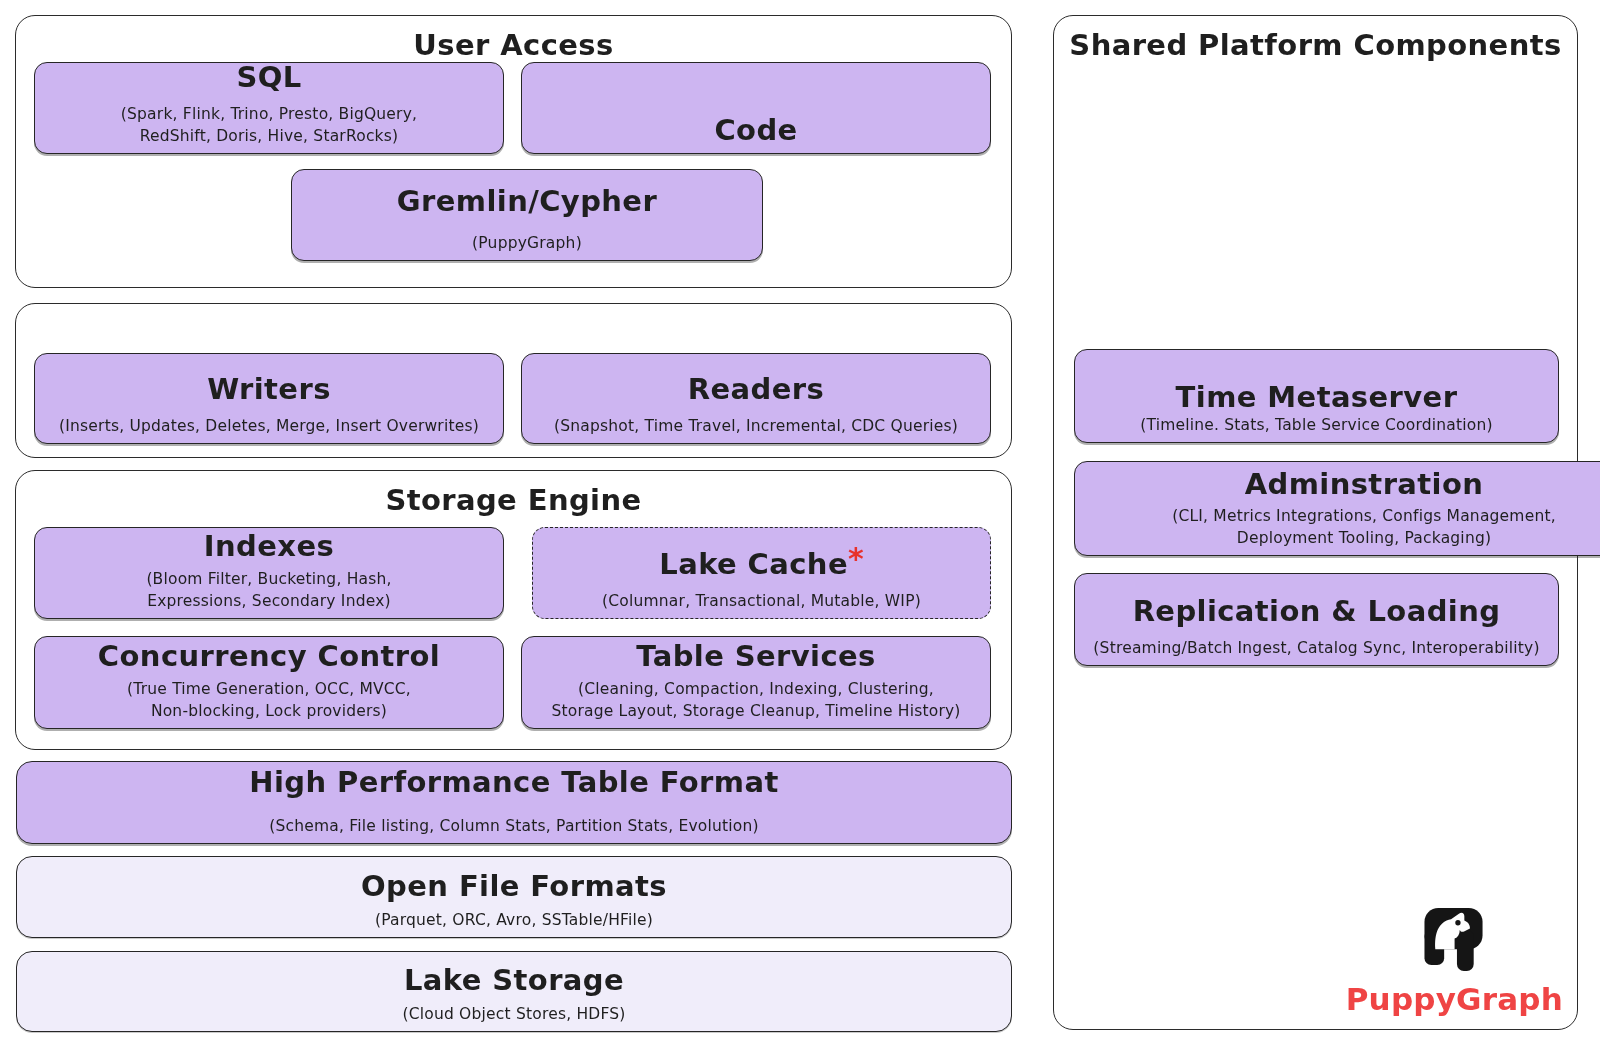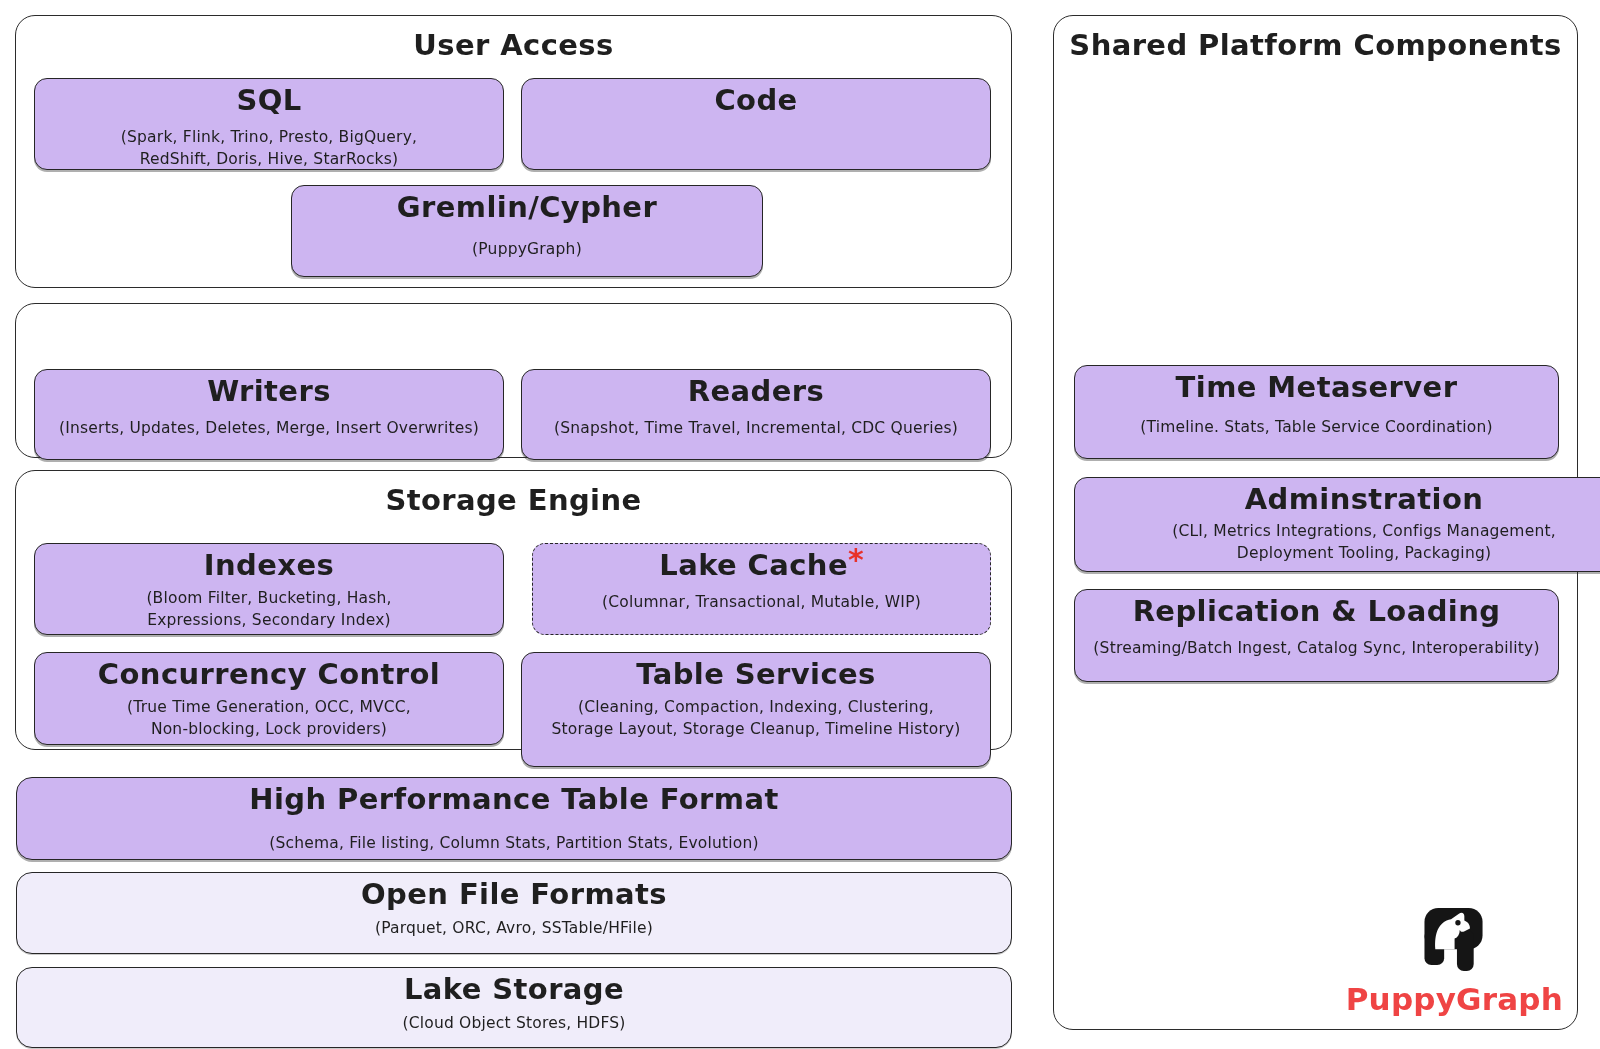--- a/index.html
+++ b/index.html
@@ -18,25 +18,24 @@
   .panel{
     position:absolute;background:#fff;border:1.6px solid var(--panel-border);
     border-radius:20px;
   }
   .sec-title{
     position:absolute;left:0;top:12px;width:100%;text-align:center;
     font-size:29px;font-weight:bold;letter-spacing:.4px;
   }
   .box{
     position:absolute;display:flex;flex-direction:column;align-items:center;
-    justify-content:flex-start;text-align:center;gap:9px;
+    justify-content:flex-end;text-align:center;gap:9px;
     background:var(--purple);border:1.7px solid #262626;border-radius:13px;
     box-shadow:0 2px 0 rgba(45,45,45,.38);
     padding:6px 18px;
-    margin-top:16px;
   }
   .box.light{background:var(--lavender);box-shadow:0 1px 0 rgba(45,45,45,.25);}
   .box.dashed{border-style:dashed;box-shadow:none;}
   .box-title{font-size:29px;font-weight:bold;letter-spacing:.4px;line-height:1.1;}
   .box-sub{
     font-size:15.5px;line-height:1.42;white-space:pre-line;letter-spacing:.2px;
   }
   .title-row{display:flex;align-items:flex-start;justify-content:center;}
   .ast{
     color:var(--red);font-size:30px;font-weight:bold;line-height:.9;
@@ -101,21 +100,21 @@
     </div>
     <div class="box-sub">(Columnar, Transactional, Mutable, WIP)</div>
   </div>
 
   <div class="box" style="left:18px;top:165px;width:470px;height:93px;gap:5px;">
     <div class="box-title">Concurrency Control</div>
     <div class="box-sub">(True Time Generation, OCC, MVCC,
 Non-blocking, Lock providers)</div>
   </div>
 
-  <div class="box" style="left:505px;top:165px;width:470px;height:115px;gap:5px;">
+  <div class="box" style="left:505px;top:165px;width:470px;height:93px;gap:5px;">
     <div class="box-title">Table Services</div>
     <div class="box-sub">(Cleaning, Compaction, Indexing, Clustering,
 Storage Layout, Storage Cleanup, Timeline History)</div>
   </div>
 </section>
 
 <div class="box" style="left:16px;top:761px;width:996px;height:83px;gap:16px;border-radius:16px;">
   <div class="box-title">High Performance Table Format</div>
   <div class="box-sub">(Schema, File listing, Column Stats, Partition Stats, Evolution)</div>
 </div>
@@ -126,21 +125,21 @@
 </div>
 
 <div class="box light" style="left:16px;top:951px;width:996px;height:81px;gap:6px;border-radius:16px;">
   <div class="box-title">Lake Storage</div>
   <div class="box-sub">(Cloud Object Stores, HDFS)</div>
 </div>
 
 <section class="panel" style="left:1053px;top:15px;width:525px;height:1015px;">
   <h2 class="sec-title">Shared Platform Components</h2>
 
-  <div class="box" style="left:20px;top:333px;width:485px;height:94px;gap:12px;">
+  <div class="box" style="left:20px;top:333px;width:485px;height:94px;gap:0;">
     <div class="box-title">Time Metaserver</div>
     <div class="box-sub">(Timeline. Stats, Table Service Coordination)</div>
   </div>
 
   <div class="box" style="left:20px;top:445px;width:580px;height:95px;gap:4px;">
     <div class="box-title">Adminstration</div>
     <div class="box-sub">(CLI, Metrics Integrations, Configs Management,
 Deployment Tooling, Packaging)</div>
   </div>
 

